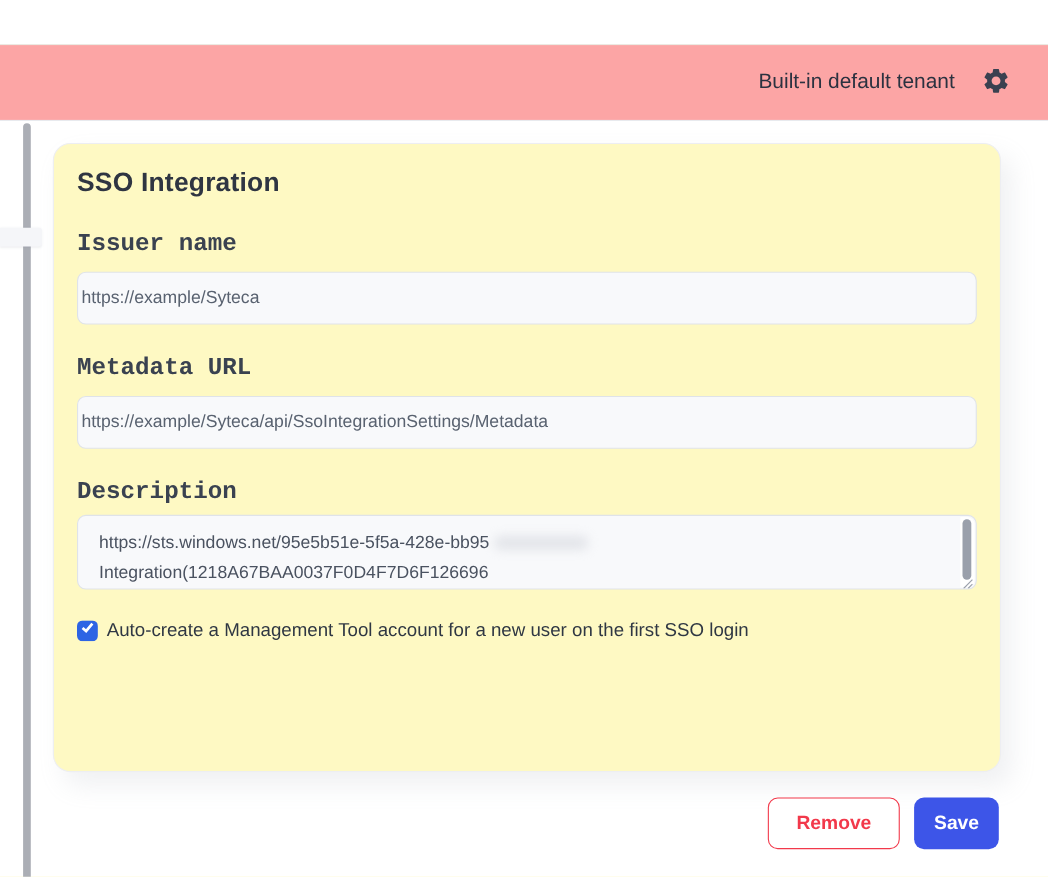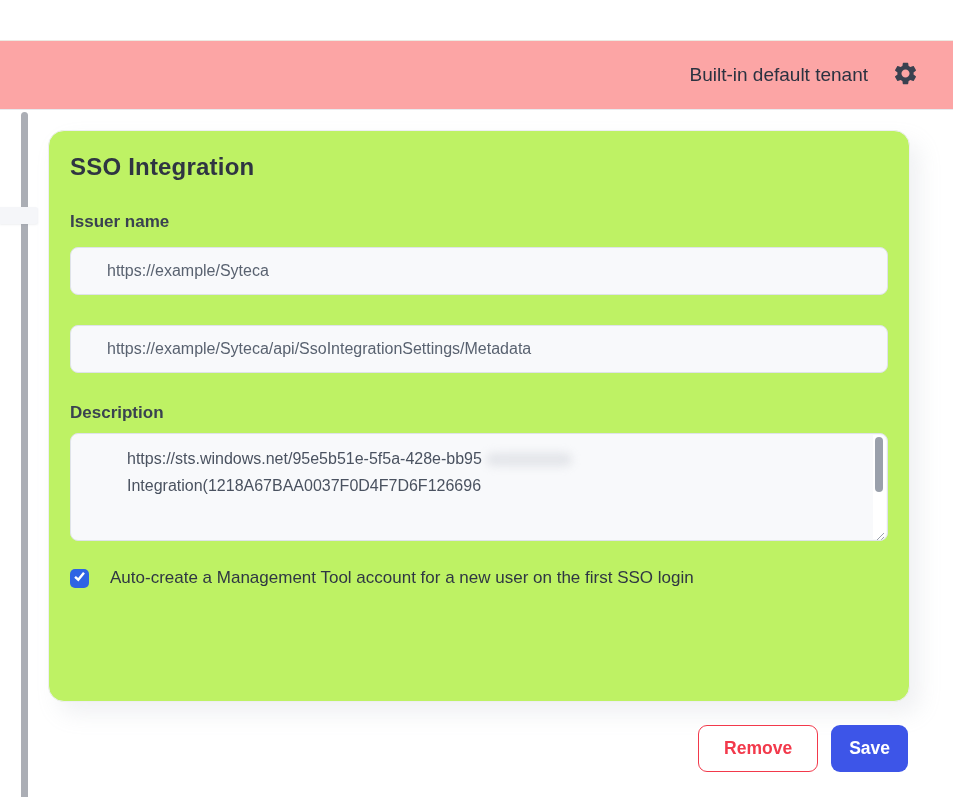--- a/index.html
+++ b/index.html
@@ -32,60 +32,60 @@
   }
   .left-band {
     position: absolute; left: 0; top: 207px; width: 38px; height: 17px;
     background: #f5f6f9; border-radius: 0 3px 3px 0;
     box-shadow: 0 1px 2px rgba(100,110,130,0.10); z-index: 2;
   }
 
   
   .card {
     position: absolute; left: 48px; top: 130px; width: 862px; height: 572px;
-    background: #bef264; border: 1px solid #edeef2; border-radius: 16px;
+    background: #fef9c3; border: 1px solid #edeef2; border-radius: 16px;
     box-shadow: 10px 12px 22px rgba(160,168,180,0.16);
     padding: 22px 21px; z-index: 3;
   }
   .card-title { font-size: 24px; font-weight: 700; color: #2f3542; letter-spacing: 0.2px; margin-bottom: 31px; }
-  .field-label { font-size: 17px; font-weight: 700; color: #3a4250; line-height: 20px; margin-bottom: 15px; }
+  .field-label { font-size: 22px; font-weight: 700; color: #3a4250; line-height: 20px; margin-bottom: 15px; font-family: Liberation Mono, monospace; }
   .text-input {
     width: 100%; height: 48px; background: #f8f9fb;
     border: 1px solid #dfe3e9; border-radius: 8px;
-    padding: 0 36px; font-family: "Liberation Sans", sans-serif;
+    padding: 0 3px; font-family: "Liberation Sans", sans-serif;
     font-size: 16px; color: #596270; margin-bottom: 30px; display: block;
   }
 
   
   .desc-label { margin-bottom: 10px; }
   .textarea-box {
-    position: relative; width: 100%; height: 108px;
+    position: relative; width: 100%; height: 68px;
     background: #f8f9fb; border: 1px solid #dfe3e9; border-radius: 8px;
-    overflow: hidden; margin-bottom: 26px; cursor: text; padding-left: 37px;
+    overflow: hidden; margin-bottom: 26px; cursor: text;
   }
   .textarea-lines { padding: 11px 19px 0 19px; font-size: 16px; color: #4a5260; line-height: 27px; white-space: nowrap; }
   .textarea-lines .line { display: block; }
   .blur-blob {
     display: inline-block; width: 86px; height: 13px; margin-left: 4px;
     background: #c9ccd4; border-radius: 6px; filter: blur(5px); opacity: 0.45;
     vertical-align: middle;
   }
   .scroll-track {
     position: absolute; top: 1px; right: 1px; bottom: 1px; width: 13px;
     background: #ffffff; border-radius: 0 7px 7px 0;
   }
   .scroll-thumb {
     position: absolute; top: 2px; right: 3px; width: 8px; height: 55px;
     background: #9aa0ab; border-radius: 4px; cursor: pointer;
   }
   .resize-grip { position: absolute; right: 2px; bottom: 2px; width: 10px; height: 10px; cursor: nwse-resize; }
   .resize-grip svg { width: 10px; height: 10px; stroke: #9aa0ab; }
 
   
-  .checkbox-row { display: flex; align-items: center; gap: 21px; height: 22px; margin-bottom: 30px; text-align: right; }
+  .checkbox-row { display: flex; align-items: center; gap: 8px; height: 22px; margin-bottom: 30px; text-align: right; }
   .checkbox {
     width: 19px; height: 19px; border-radius: 5px; flex: 0 0 auto;
     display: flex; align-items: center; justify-content: center; cursor: pointer;
     border: 1px solid transparent;
   }
   .checkbox.checked { background: #2d64e4; }
   .checkbox svg { width: 13px; height: 13px; stroke: #ffffff; stroke-width: 3; fill: none; }
   .checkbox-label { font-size: 17px; font-weight: 500; color: #2f3743; cursor: pointer; }
 
   .cert-link { font-size: 17px; color: #2d6ae3; text-decoration: underline; text-underline-offset: 3px; cursor: pointer; display: inline-block; }
@@ -116,20 +116,21 @@
 
 <div class="left-bar"></div>
 <div class="left-band"></div>
 
 <section class="card">
   <h1 class="card-title">SSO Integration</h1>
 
   <div class="field-label">Issuer name</div>
   <input class="text-input" type="text" value="https://example/Syteca" style="">
 
+  <div class="field-label">Metadata URL</div>
   <input class="text-input" type="text" value="https://example/Syteca/api/SsoIntegrationSettings/Metadata" style="">
 
   <div class="field-label desc-label">Description</div>
   <div class="textarea-box">
     <div class="textarea-lines">
       <span class="line"><span>https://sts.windows.net/95e5b51e-5f5a-428e-bb95</span><span class="blur-blob"></span></span>
       <span class="line">Integration(1218A67BAA0037F0D4F7D6F126696</span>
     </div>
     <div class="scroll-track">
       <div class="scroll-thumb"></div>

